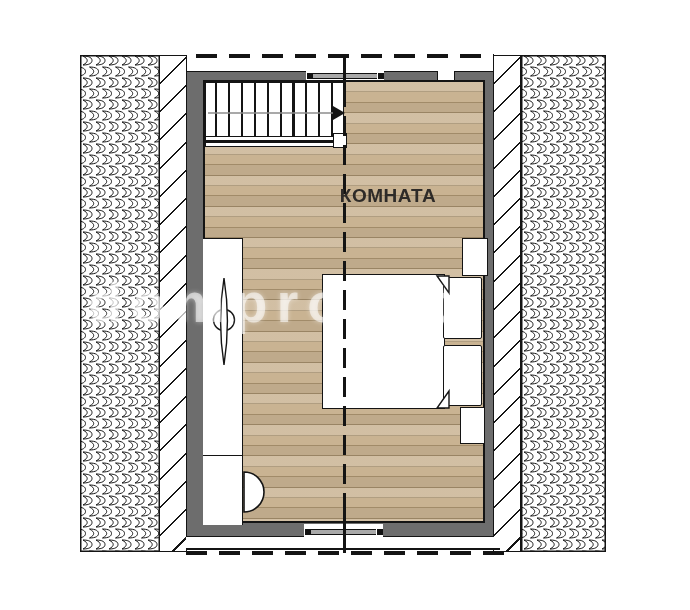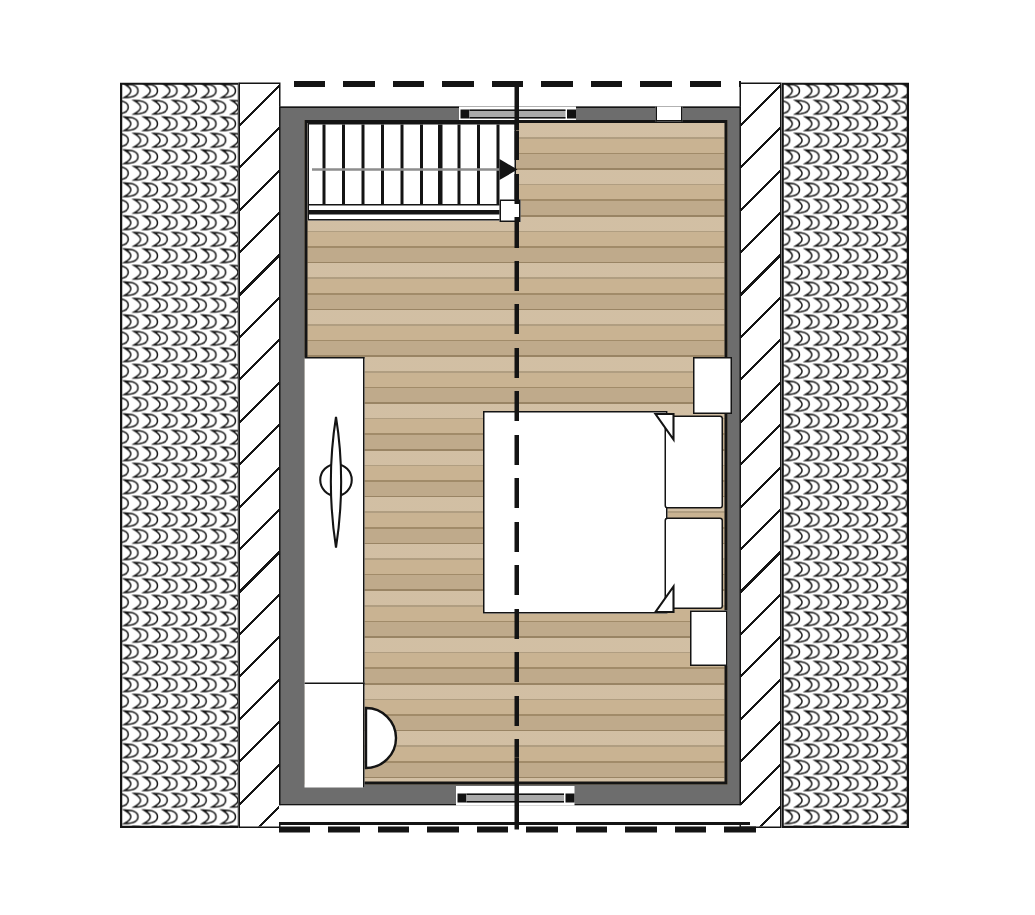--- a/index.html
+++ b/index.html
@@ -171,15 +171,17 @@
     <div class="win-block" style="left:0.5px"></div>
     <div class="win-glass"></div>
     <div class="win-block" style="right:0.5px"></div>
   </div>
   <div class="abs wall-niche"></div>
 
   <div class="abs ridge-solid ridge-top"></div>
   <div class="abs ridge-dash"></div>
   <div class="abs ridge-solid ridge-bot"></div>
 
+  <div class="abs room-label">КОМНАТА</div>
 
+  <div class="abs watermark">domproekt</div>
 
 </div>
 
 </body></html>

